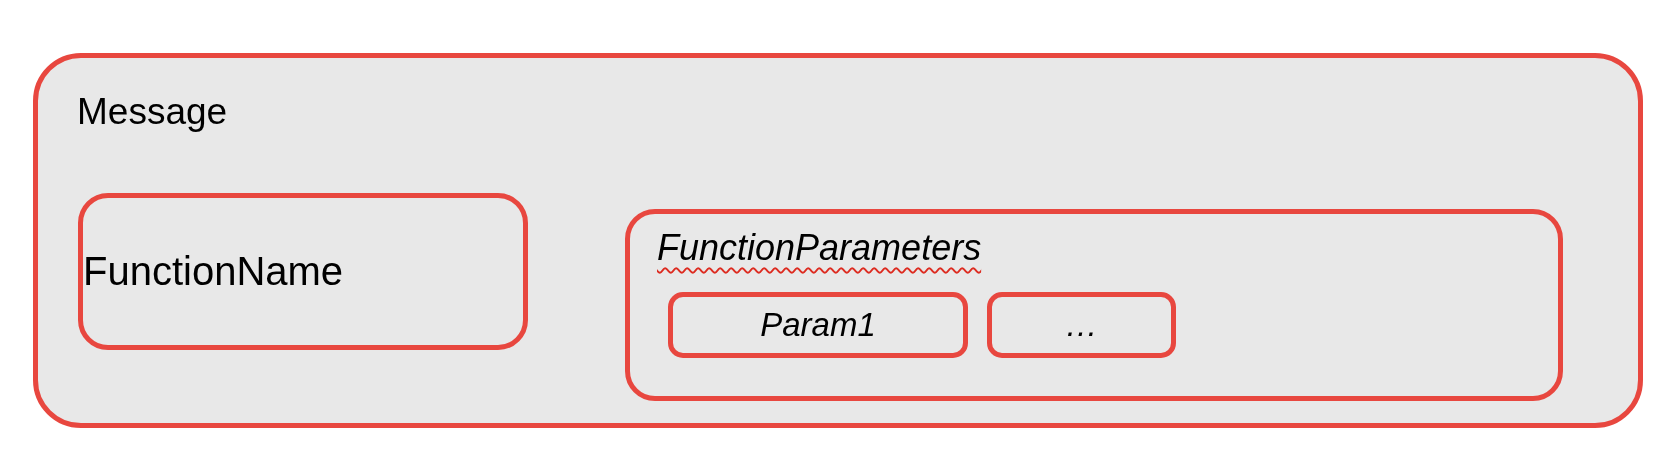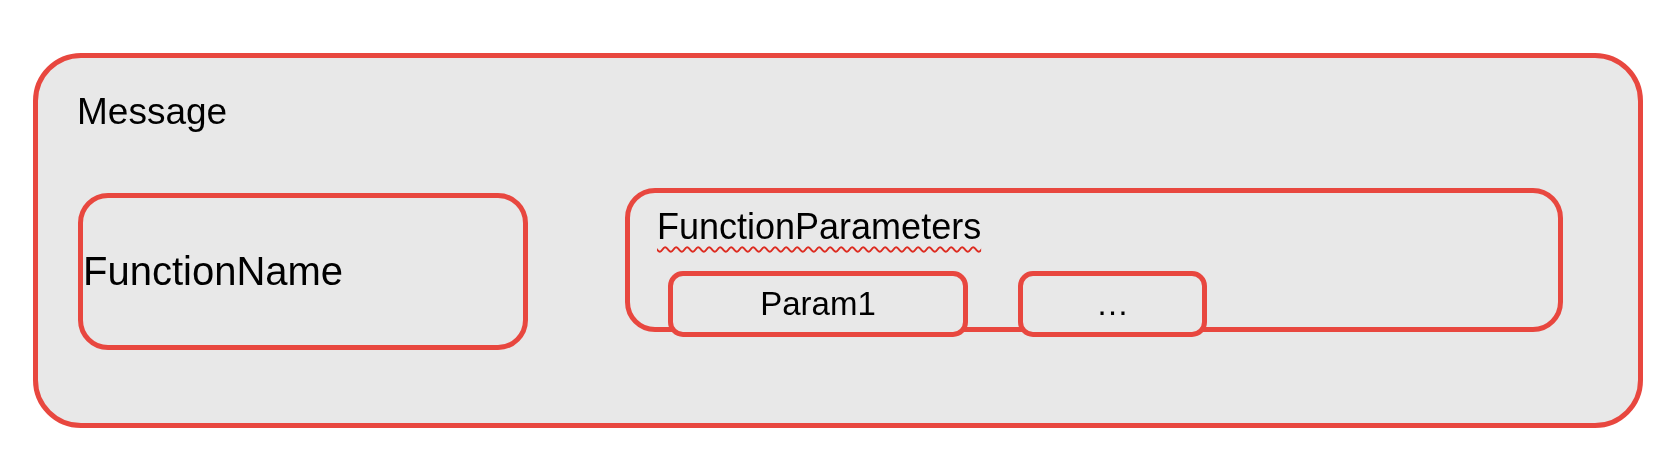--- a/index.html
+++ b/index.html
@@ -49,24 +49,25 @@
     align-items: center;
     justify-content: flex-start;
   }
   .function-name-label {
     font-size: 40px;
     color: #000000;
     white-space: nowrap;
   }
   .function-parameters-box {
     left: 587px;
-    top: 130px;
+    top: 151px;
     width: 938px;
-    height: 144px;
+    height: 192px;
     border-radius: 30px;
+    font-style: italic;
   }
   .function-parameters-label {
     position: absolute;
     left: 27px;
     top: 13px;
     font-size: 36px;
     line-height: 1.15;
     color: #000000;
     white-space: nowrap;
     text-decoration-line: underline;
@@ -74,21 +75,21 @@
     text-decoration-color: #dd2b20;
     text-decoration-thickness: 2px;
     text-underline-offset: 7px;
   }
   .params-row {
     position: absolute;
     left: 38px;
     top: 78px;
     display: flex;
     flex-direction: row;
-    gap: 50px;
+    gap: 19px;
     align-items: center;
   }
   .param-box {
     box-sizing: border-box;
     height: 66px;
     border: 5px solid #e8473f;
     border-radius: 15px;
     background: #e8e8e8;
     display: flex;
     align-items: center;

